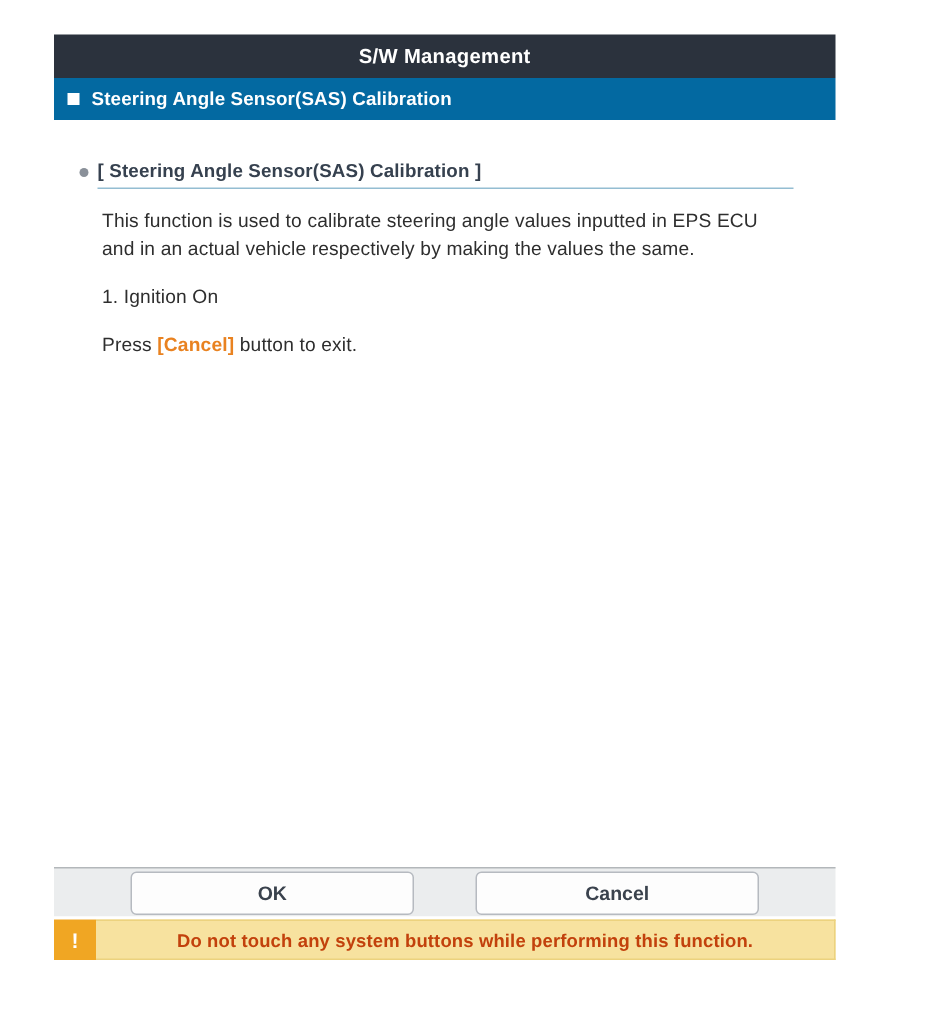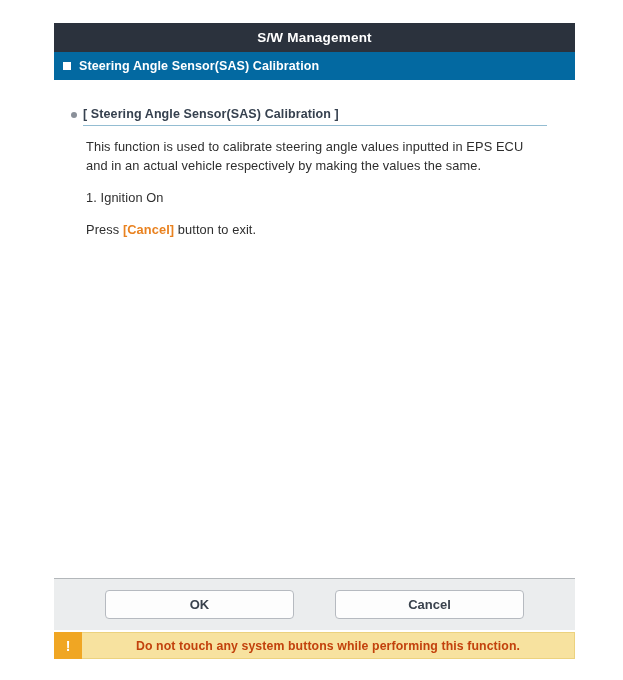--- a/index.html
+++ b/index.html
@@ -1,20 +1,20 @@
 <!DOCTYPE html>
 <html><head>
 <meta charset="utf-8">
 <style>
   * { margin:0; padding:0; box-sizing:border-box; }
   html,body { width:623px; height:680px; background:#ffffff;
               font-family:"Liberation Sans", sans-serif; }
   .page { position:relative; width:623px; height:680px; background:#fff; }
 
-  .card { position:absolute; left:54px; top:23px; width:521px; }
+  .card { position:absolute; left:36px; top:23px; width:521px; }
 
   .titlebar {
     height:29px; background:#2b323d; color:#ffffff;
     display:flex; align-items:center; justify-content:center;
     font-size:13.5px; font-weight:bold; letter-spacing:.2px;
   }
   .subbar {
     height:28px; background:#0369a1; color:#ffffff;
     display:flex; align-items:center; padding-left:9px;
     font-size:12.5px; font-weight:bold; letter-spacing:.1px;
@@ -40,21 +40,21 @@
   }
 
   .paras { margin:11px 20px 0 32px; }
   .para {
     color:#2e2e2e; font-size:12.8px; line-height:19px;
     margin-bottom:13px; white-space:pre-line; letter-spacing:.1px;
   }
   .para .hl { color:#e98220; font-weight:bold; }
 
   .btnbar {
-    height:52px; background:#ebedee; border-top:1px solid #b3b7ba;
+    height:33px; background:#ebedee; border-top:1px solid #b3b7ba;
     display:flex; align-items:center; justify-content:center; gap:41px;
   }
   .btn {
     width:189px; height:29px; background:#fdfdfd;
     border:1px solid #b6bac0; border-radius:4px;
     color:#3a424d; font-size:13px; font-weight:bold;
     font-family:"Liberation Sans", sans-serif;
     display:flex; align-items:center; justify-content:center;
     cursor:pointer;
   }

